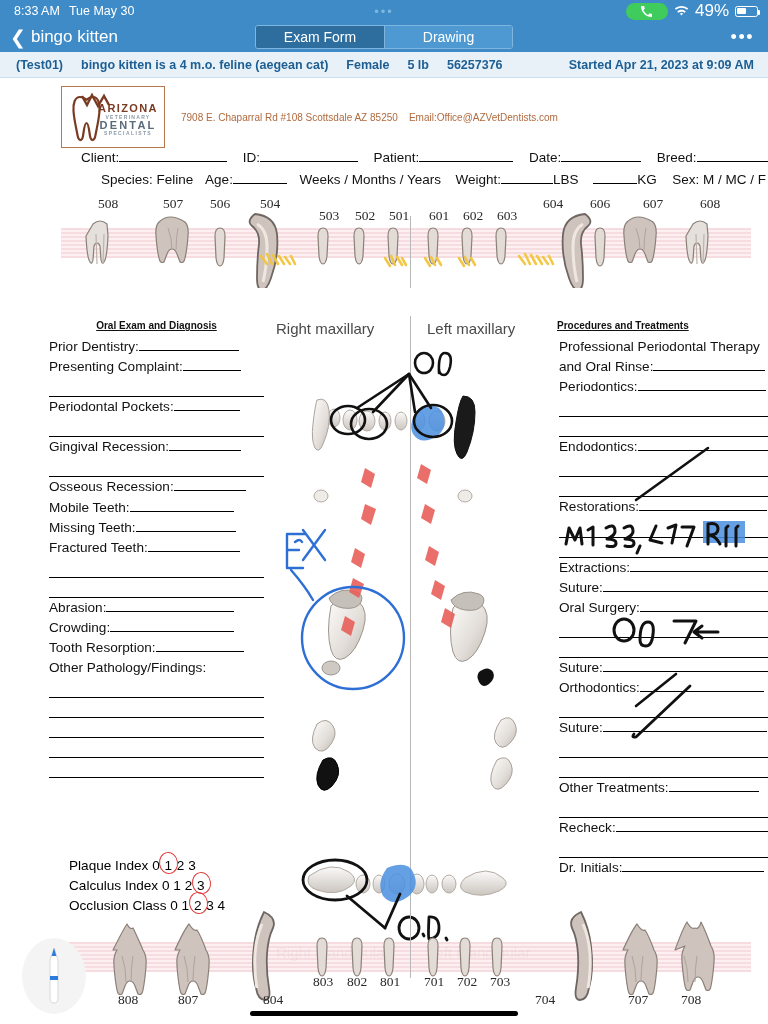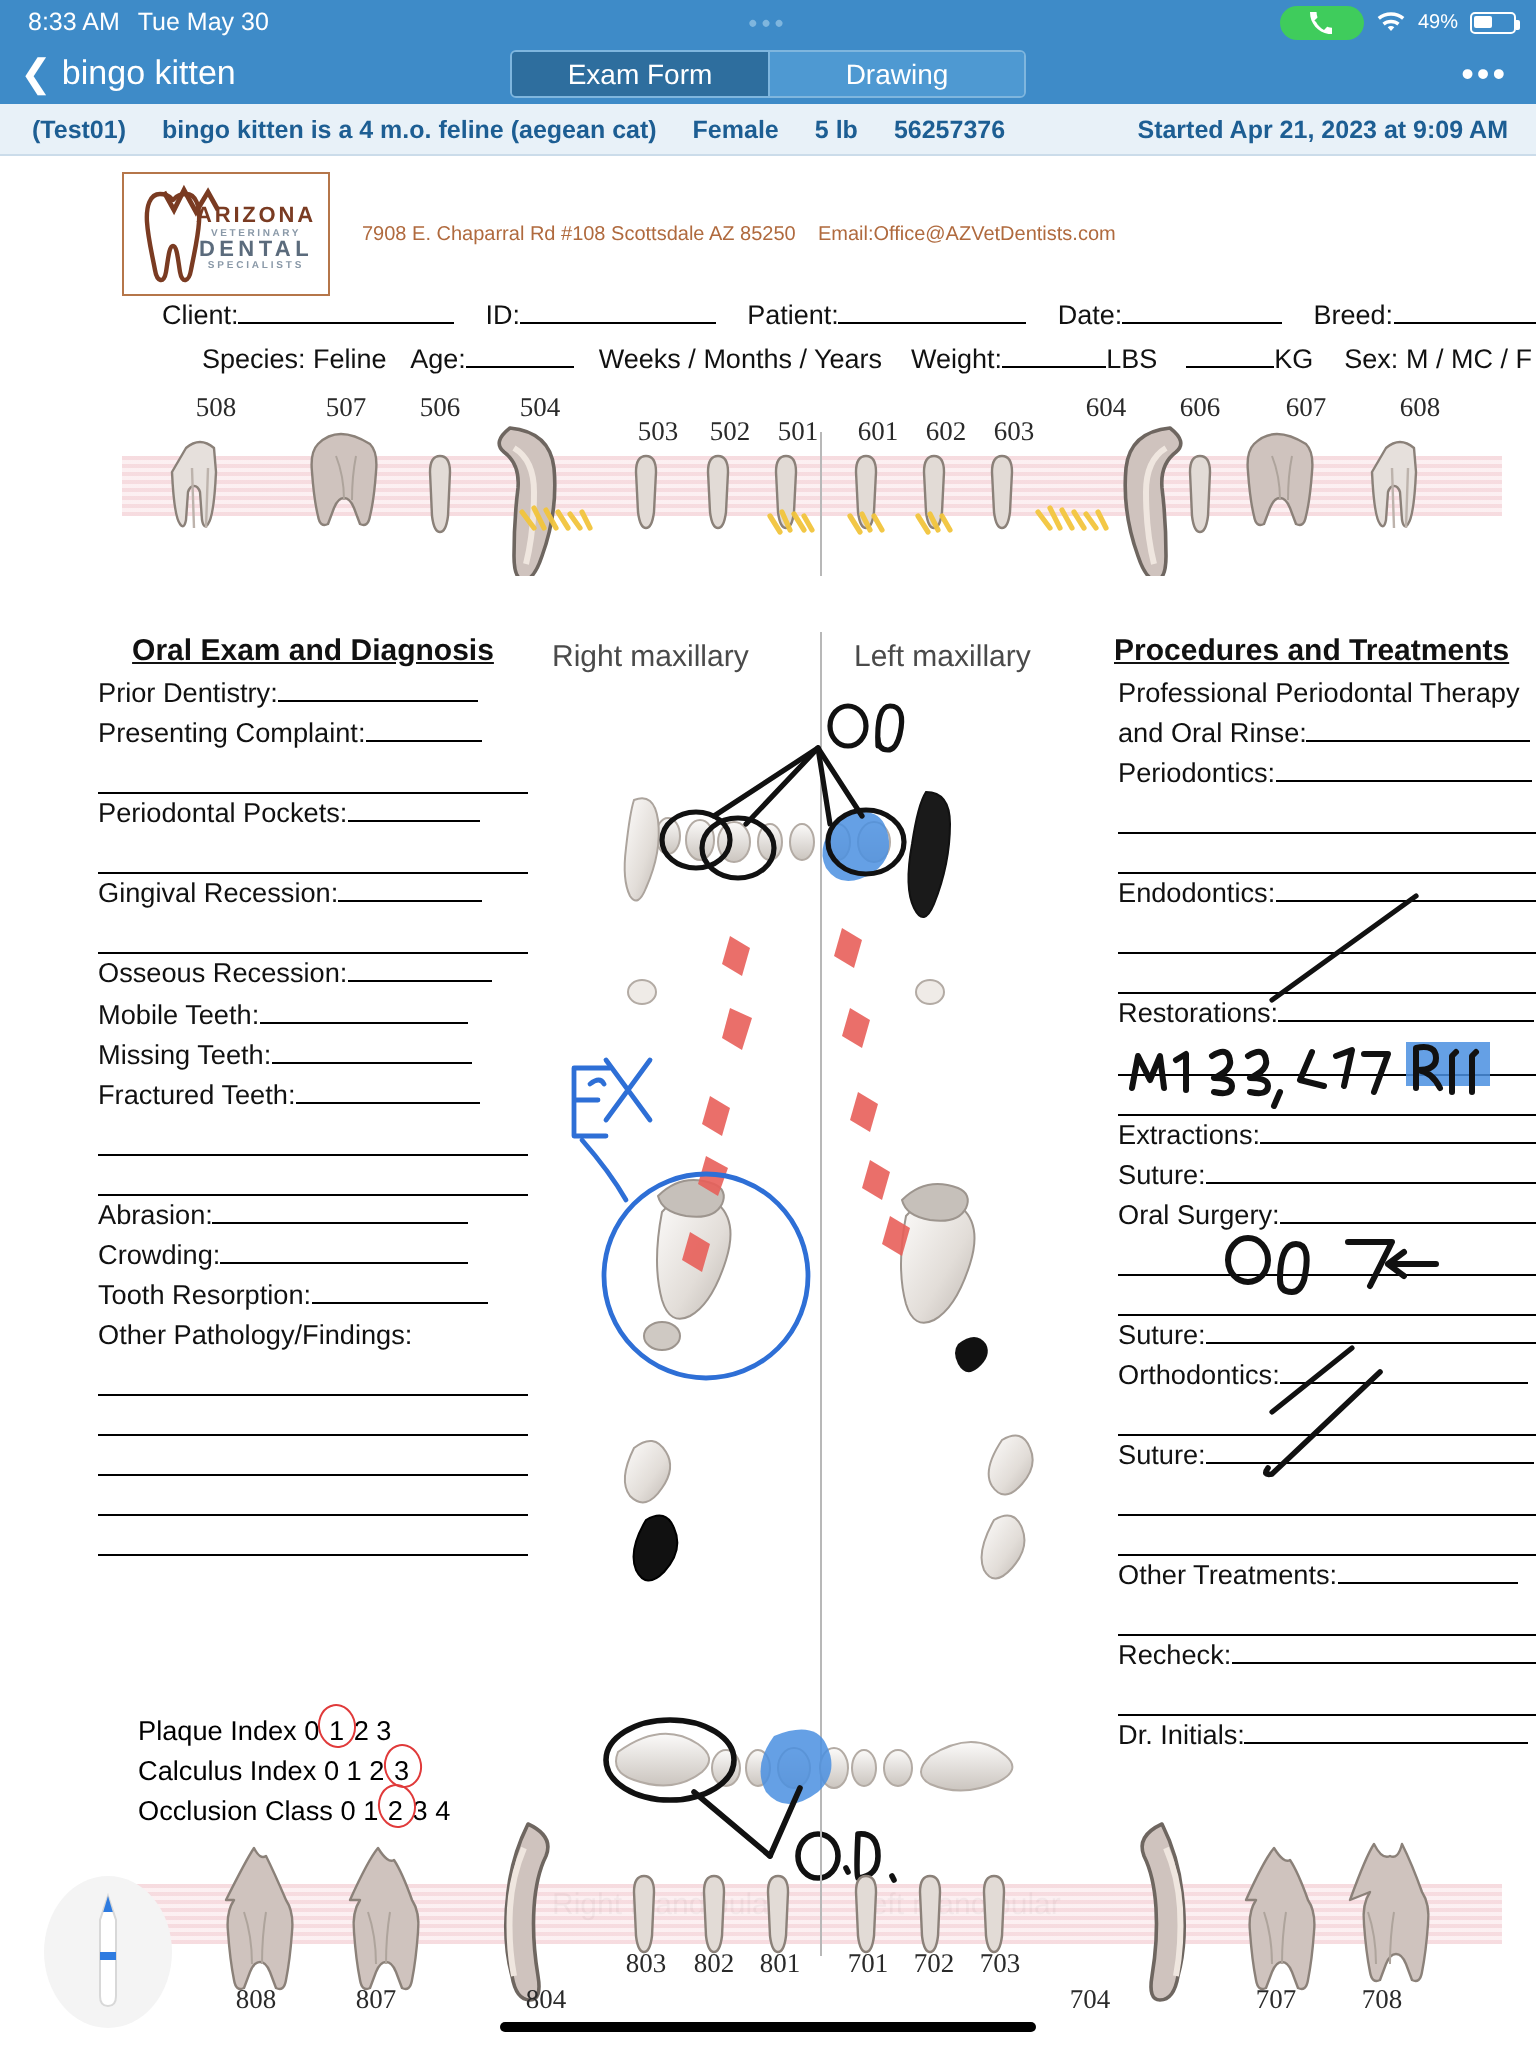--- a/index.html
+++ b/index.html
@@ -21,21 +21,21 @@
   .sb-left { position: absolute; left: 14px; display: flex; gap: 9px; align-items: center; }
   .sb-center { position: absolute; left: 0; width: 768px; text-align: center;
                letter-spacing: 2px; font-size: 13px; color: #7FB6DE; }
   .sb-right { position: absolute; right: 10px; display: flex; align-items: center; gap: 6px; }
   .phone-pill {
     background: #3FCC5C; border-radius: 10px; width: 42px; height: 17px;
     display: flex; align-items: center; justify-content: center;
   }
   .phone-pill svg { width: 11px; height: 11px; fill: #fff; }
   .wifi-ico { width: 15px; height: 11px; }
-  .batt-pct { font-size: 10px; }
+  .batt-pct { font-size: 17px; }
   .batt {
     width: 23px; height: 11px; border: 1.4px solid #fff; border-radius: 2.5px;
     position: relative; display: flex; align-items: center; padding: 1.2px;
   }
   .batt::after {
     content: ""; position: absolute; right: -3.4px; top: 3px;
     width: 2px; height: 5px; background: #fff; border-radius: 0 1px 1px 0;
   }
   .batt-fill { background: #fff; height: 100%; width: 49%; border-radius: 1px; }
 
@@ -121,21 +121,21 @@
     position: absolute; font-family: "Liberation Serif", serif;
     font-size: 13.5px; color: #2a2a2a; text-align: center; width: 30px;
   }
   .midline { position: absolute; width: 1px; background: #b8b8b8; }
 
   
   .col { position: absolute; font-size: 13.6px; color: #111; line-height: 20.1px; }
   .col-left { top: 238px; left: 16px; width: 215px; }
   .col-right { top: 238px; left: 526px; width: 232px; }
   .col h3 {
-    font-size: 15px; font-weight: bold; text-decoration: underline;
+    font-size: 10px; font-weight: bold; text-decoration: underline;
     text-align: center; margin-bottom: 1px; white-space: nowrap;
   }
   .col-right h3 { text-align: left; margin-left: -2px; }
   .line { white-space: nowrap; overflow: hidden; }
   .line .u { border-bottom: 1px solid #000; display: inline-block; }
   .blank { border-bottom: 1px solid #000; display: block; height: 20px; }
 
   
   .indexrows { position: absolute; top: 778px; left: 36px; font-size: 13.6px; line-height: 20.2px; }
   .circ {

